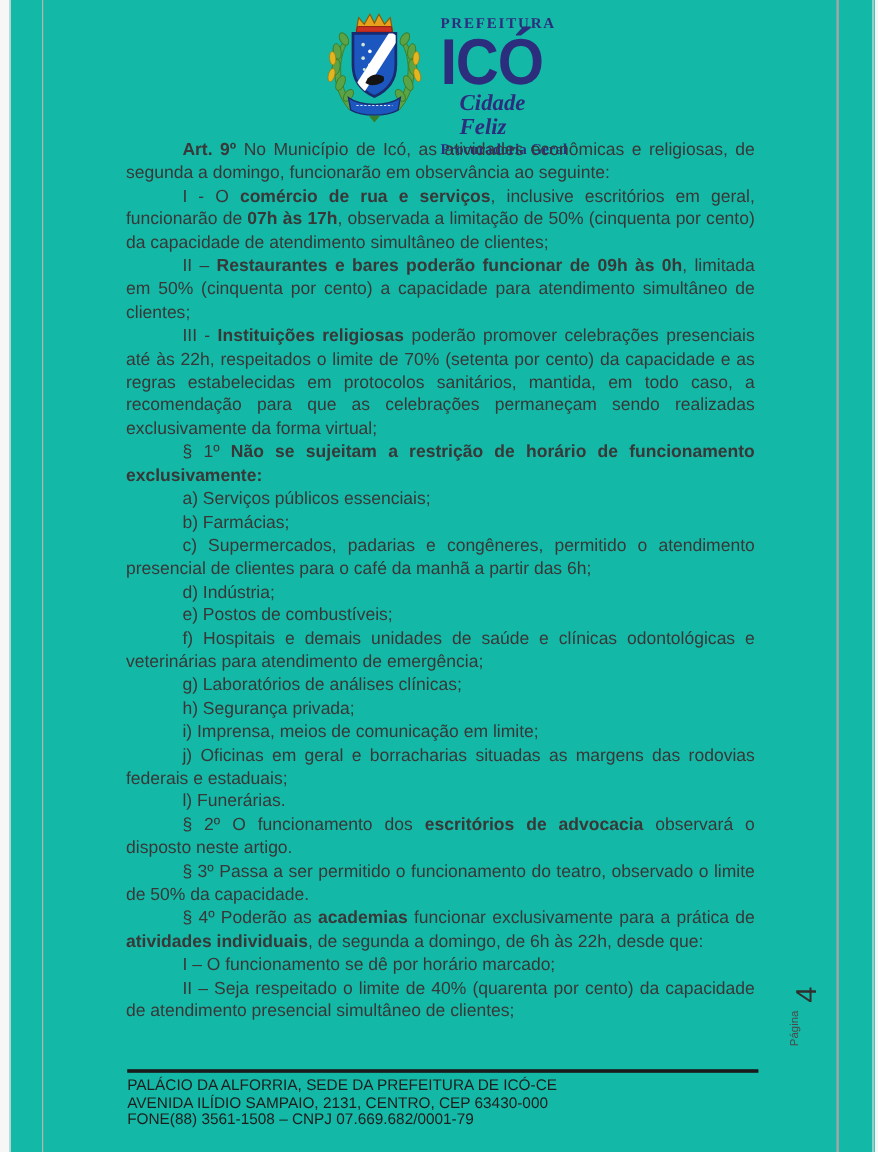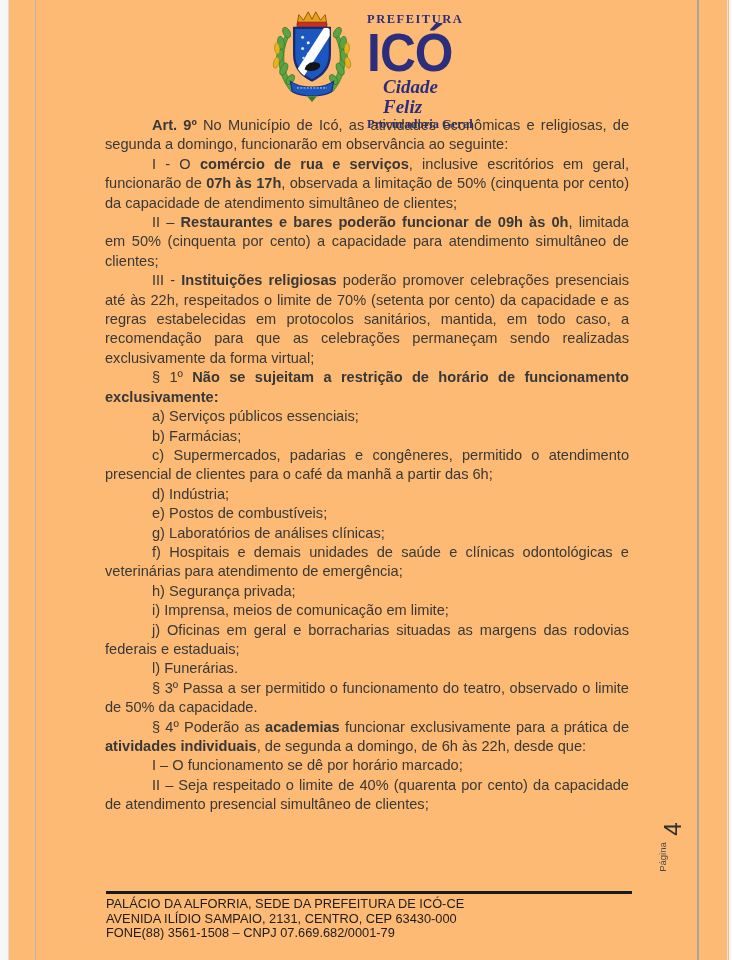--- a/index.html
+++ b/index.html
@@ -1,20 +1,20 @@
 <!DOCTYPE html>
 <html><head>
 <meta charset="utf-8">
 <style>
   html, body { margin: 0; padding: 0; background: #ffffff; }
   .canvas {
     position: relative;
     width: 732px;
     height: 960px;
-    background: #fdba74;
+    background: #14b8a6;
     overflow: hidden;
     font-family: "Liberation Sans", sans-serif;
   }
   
   .gutter { position: absolute; top: 0; bottom: 0; background: #f7f7f7; }
   .gutter.left  { left: 0; width: 8px; }
   .gutter.right { left: 729px; right: 0; }
   .edge { position: absolute; top: 0; bottom: 0; }
   .edge.outer-left  { left: 8px;   width: 1px; background: #dcdcdc; }
   .edge.inner-left  { left: 35px;  width: 1px; background: #b5b5b5; }
@@ -163,26 +163,27 @@
       <p class="para"><span class="bold">Art. 9º</span><span> No Município de Icó, as atividades econômicas e religiosas, de segunda a domingo, funcionarão em observância ao seguinte:</span></p>
       <p class="para"><span>I - O </span><span class="bold">comércio de rua e serviços</span><span>, inclusive escritórios em geral, funcionarão de </span><span class="bold">07h às 17h</span><span>, observada a limitação de 50% (cinquenta por cento) da capacidade de atendimento simultâneo de clientes;</span></p>
       <p class="para"><span>II – </span><span class="bold">Restaurantes e bares poderão funcionar de 09h às 0h</span><span>, limitada em 50% (cinquenta por cento) a capacidade para atendimento simultâneo de clientes;</span></p>
       <p class="para"><span>III - </span><span class="bold">Instituições religiosas</span><span> poderão promover celebrações presenciais até às 22h, respeitados o limite de 70% (setenta por cento) da capacidade e as regras estabelecidas em protocolos sanitários, mantida, em todo caso, a recomendação para que as celebrações permaneçam sendo realizadas exclusivamente da forma virtual;</span></p>
       <p class="para"><span>§ 1º </span><span class="bold">Não se sujeitam a restrição de horário de funcionamento exclusivamente:</span></p>
       <p class="para"><span>a) Serviços públicos essenciais;</span></p>
       <p class="para"><span>b) Farmácias;</span></p>
       <p class="para"><span>c) Supermercados, padarias e congêneres, permitido o atendimento presencial de clientes para o café da manhã a partir das 6h;</span></p>
       <p class="para"><span>d) Indústria;</span></p>
       <p class="para"><span>e) Postos de combustíveis;</span></p>
+      <p class="para"><span>f) Hospitais e demais unidades de saúde e clínicas odontológicas e veterinárias para atendimento de emergência;</span></p>
       <p class="para"><span>g) Laboratórios de análises clínicas;</span></p>
-      <p class="para"><span>f) Hospitais e demais unidades de saúde e clínicas odontológicas e veterinárias para atendimento de emergência;</span></p>
       <p class="para"><span>h) Segurança privada;</span></p>
       <p class="para"><span>i) Imprensa, meios de comunicação em limite;</span></p>
       <p class="para"><span>j) Oficinas em geral e borracharias situadas as margens das rodovias federais e estaduais;</span></p>
       <p class="para"><span>l) Funerárias.</span></p>
+      <p class="para"><span>§ 2º O funcionamento dos </span><span class="bold">escritórios de advocacia</span><span> observará o disposto neste artigo.</span></p>
       <p class="para"><span>§ 3º Passa a ser permitido o funcionamento do teatro, observado o limite de 50% da capacidade.</span></p>
       <p class="para"><span>§ 4º Poderão as </span><span class="bold">academias</span><span> funcionar exclusivamente para a prática de </span><span class="bold">atividades individuais</span><span>, de segunda a domingo, de 6h às 22h, desde que:</span></p>
       <p class="para"><span>I – O funcionamento se dê por horário marcado;</span></p>
       <p class="para"><span>II – Seja respeitado o limite de 40% (quarenta por cento) da capacidade de atendimento presencial simultâneo de clientes;</span></p>
     </main>
 
   <div class="page-word">Página</div>
   <div class="page-number">4</div>
 
   <div class="footer-rule"></div>

